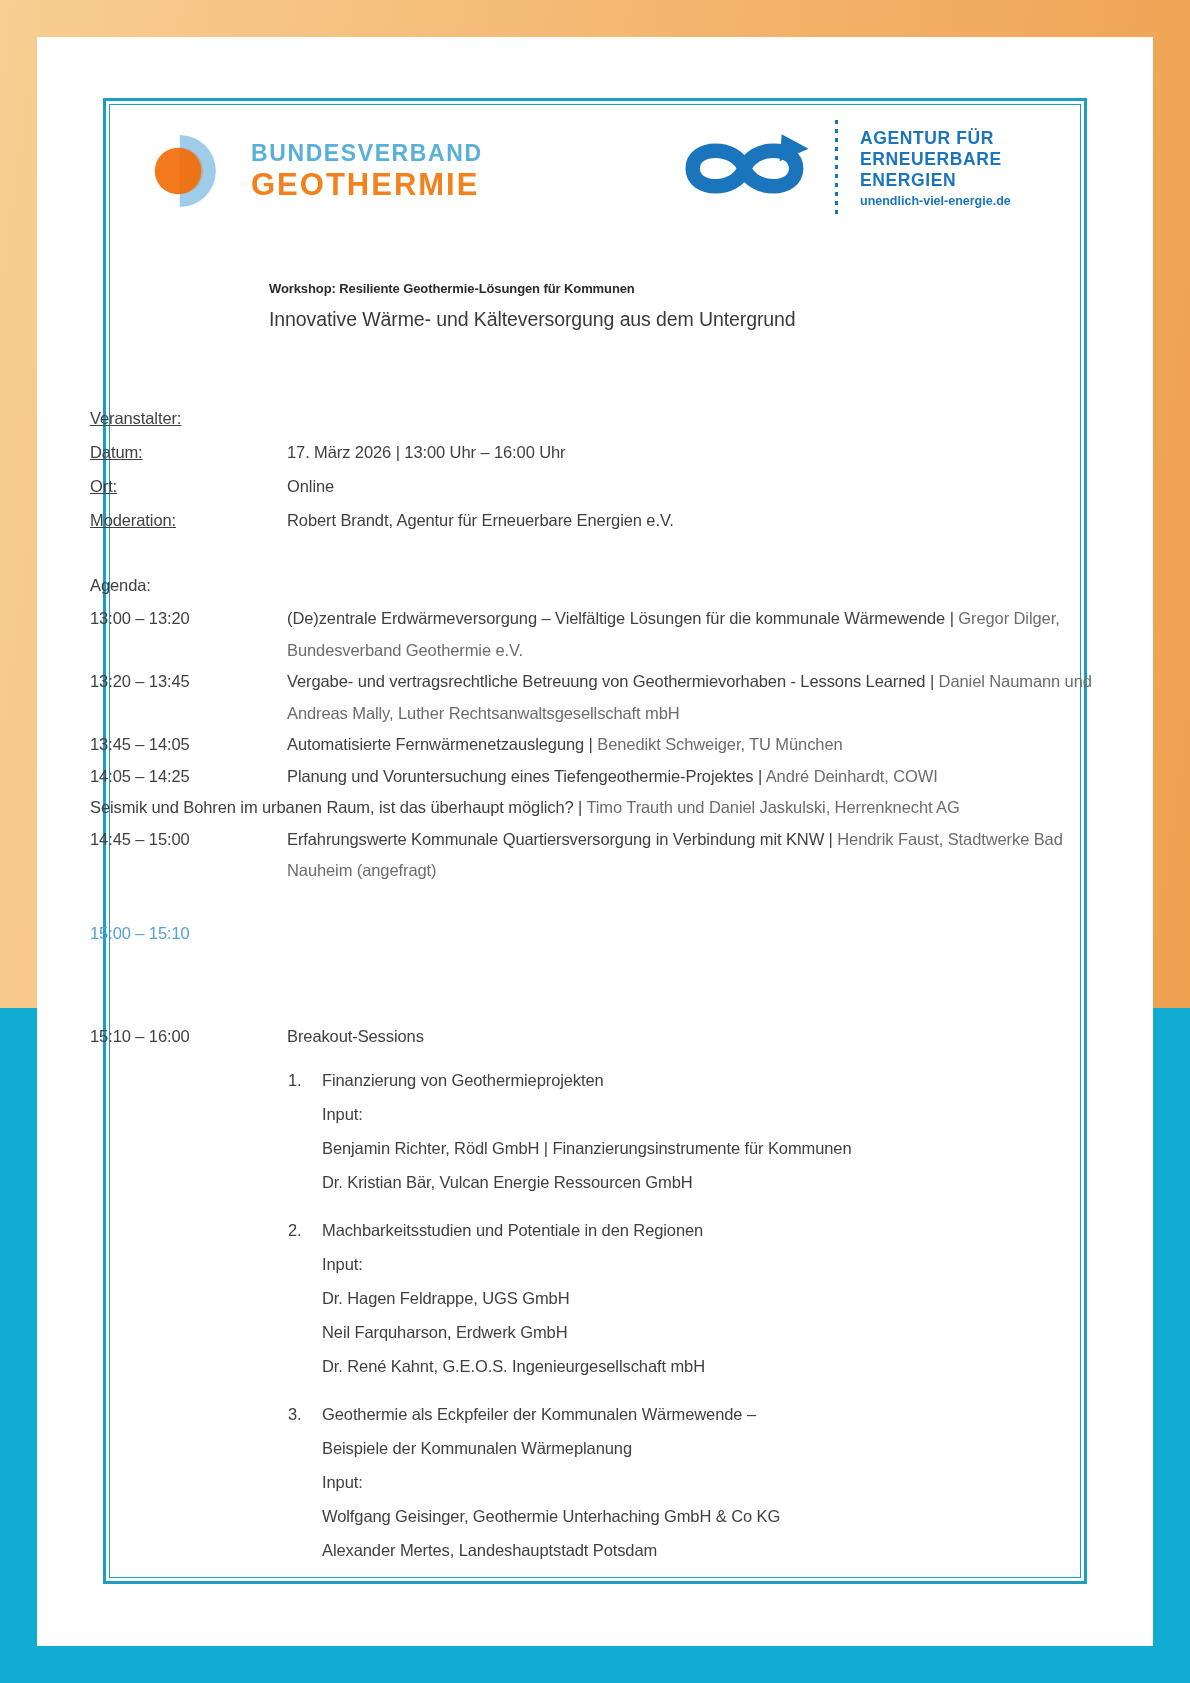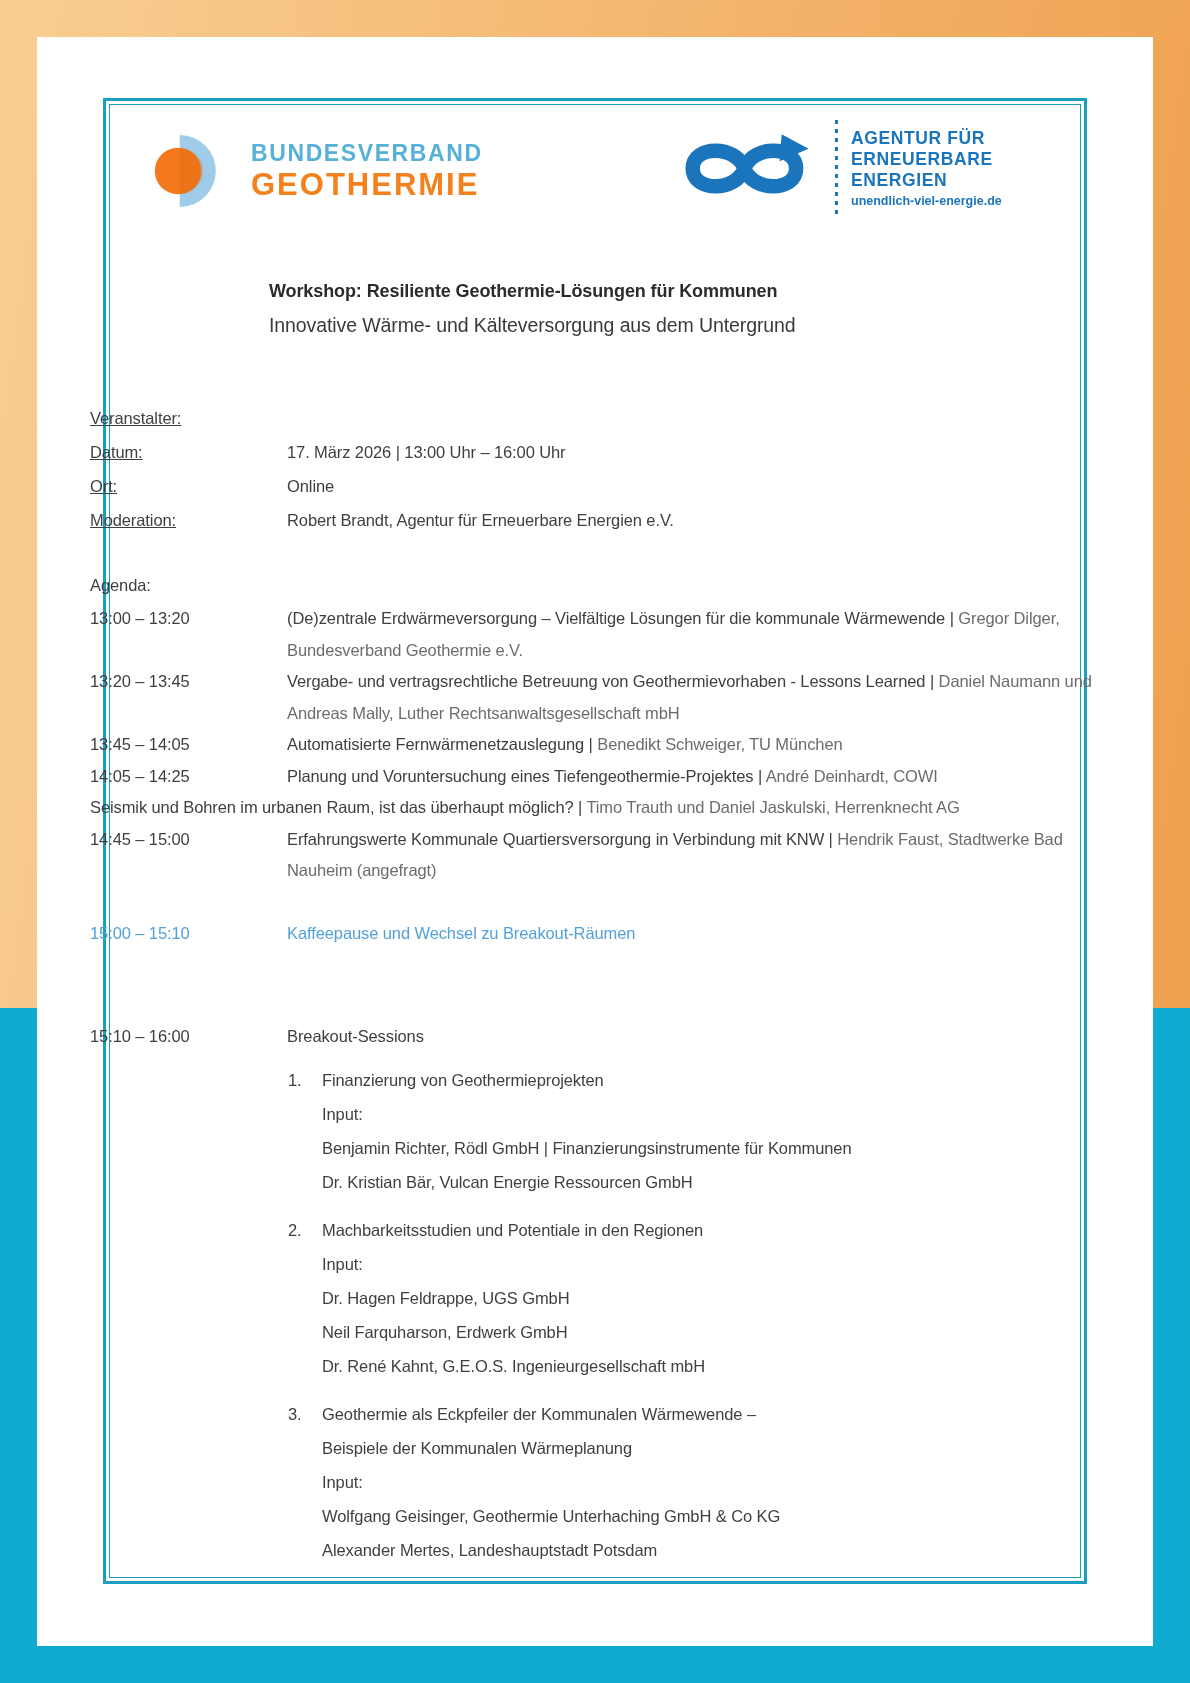--- a/index.html
+++ b/index.html
@@ -15,28 +15,28 @@
 
   
   .logo-bvg { position:absolute; left:135px; top:128px; display:flex; align-items:center; gap:30px; }
   .bvg-text { line-height:1; }
   .bvg-line1 { font-size:23px; font-weight:bold; color:#58B0D8; letter-spacing:1.6px; }
   .bvg-line2 { font-size:31px; font-weight:bold; color:#F2811E; letter-spacing:2px; margin-top:4px; }
 
   .logo-aee { position:absolute; left:672px; top:120px; display:flex; align-items:center; gap:13px; }
   .aee-dots { width:3px; height:96px;
     background:repeating-linear-gradient(to bottom,#1B75BC 0 4px,transparent 4px 9px); }
-  .aee-text { line-height:1; }
+  .aee-text { line-height:1;margin-left:9px; }
   .aee-line { font-size:17.5px; color:#1B75BC; letter-spacing:0.6px; line-height:21px; font-weight:600;}
   .aee-line .lead { font-weight:900; }
   .aee-url { font-size:12.5px; color:#1B75BC; margin-top:4px; font-weight:600;}
 
   
   .title-block { position:absolute; left:269px; top:281px; width:800px; }
-  .doc-title { font-size:18px; font-weight:bold; color:#2B2B2B; letter-spacing:-0.1px; }
+  .doc-title { font-size:13px; font-weight:bold; color:#2B2B2B; letter-spacing:-0.1px; }
   .doc-subtitle { font-size:19.5px; font-weight:400; color:#3A3A3A; margin-top:12px; letter-spacing:-0.1px; }
 
   
   .txt { font-size:16.5px; color:#3F3F3F; letter-spacing:-0.1px; }
 
   .meta { position:absolute; left:90px; top:401px; width:1010px; }
   .meta-row { display:flex; line-height:34px; }
   .meta-label { width:197px; flex:none;text-decoration:underline; }
   .meta-value { flex:1; }
 
@@ -143,21 +143,20 @@
     </div>
     <div class="arow">
       <div class="acol-text"><span class="atitle">Seismik und Bohren im urbanen Raum, ist das überhaupt möglich? |</span><span class="aspeaker"> Timo Trauth und Daniel Jaskulski, Herrenknecht AG</span></div>
     </div>
     <div class="arow">
       <div class="acol-time">14:45 – 15:00</div>
       <div class="acol-text"><span class="atitle">Erfahrungswerte Kommunale Quartiersversorgung in Verbindung mit KNW |</span><span class="aspeaker"> Hendrik Faust, Stadtwerke Bad Nauheim (angefragt)</span></div>
     </div>
     <div class="arow highlight">
       <div class="acol-time">15:00 – 15:10</div>
-      <div class="acol-text">Kaffeepause und Wechsel zu Breakout-Räumen</div>
     </div>
   </div>
 
   <div class="breakout txt">
     <div class="brow">
       <div class="acol-time">15:10 – 16:00</div>
       <div class="acol-text">Breakout-Sessions</div>
     </div>
     <div class="sessions">
 

